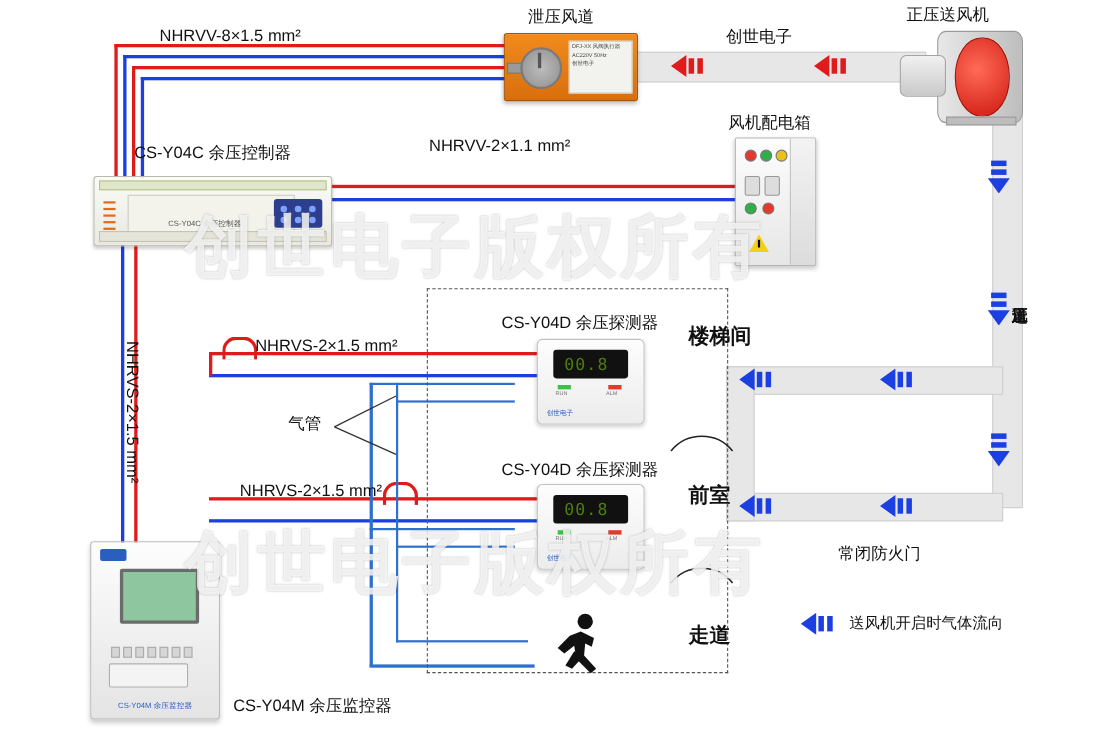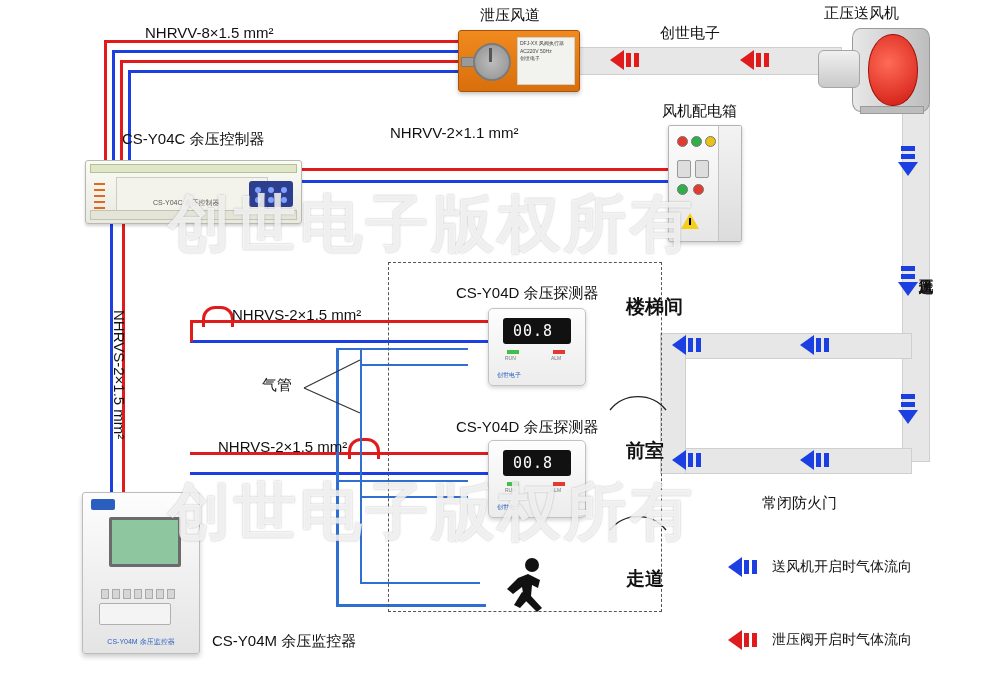--- a/index.html
+++ b/index.html
@@ -65,21 +65,21 @@
   .panelbox .lamp{position:absolute;width:9px;height:9px;border-radius:50%;border:1px solid #777;}
   .panelbox .sw{position:absolute;width:12px;height:16px;background:#ddd;border:1px solid #999;border-radius:2px;}
   .panelbox .warn{position:absolute;left:12px;bottom:12px;width:0;height:0;border-left:9px solid transparent;border-right:9px solid transparent;border-bottom:16px solid #f4cf1a;}
   .panelbox .warn:after{content:"";position:absolute;left:-1px;top:5px;width:2px;height:7px;background:#000;}
 
   .detector{
     position:absolute;width:96px;height:76px;background:linear-gradient(#fdfdfd,#ececec);
     border:1px solid #c2c2c2;border-radius:5px;box-shadow:0 2px 4px rgba(0,0,0,.18);
   }
   .detector .scr{position:absolute;left:14px;top:9px;width:68px;height:26px;background:#111;border-radius:3px;}
-  .detector .scr span{position:absolute;left:10px;top:4px;color:#ffffff;font-size:15px;font-family:"DejaVu Sans Mono",monospace;letter-spacing:1px;}
+  .detector .scr span{position:absolute;left:10px;top:4px;color:#4d7c0f;font-size:15px;font-family:"DejaVu Sans Mono",monospace;letter-spacing:1px;}
   .detector .ind{position:absolute;top:41px;width:12px;height:4px;}
   .detector .t{position:absolute;top:46px;font-size:5px;color:#777;}
   .detector .brand{position:absolute;left:8px;bottom:5px;font-size:6px;color:#2a5fbf;}
 
   .monitor{
     position:absolute;left:82px;top:492px;width:116px;height:160px;
     background:linear-gradient(#fdfdfd,#e4e4e4);border:1px solid #bcbcbc;border-radius:3px;
     box-shadow:0 3px 5px rgba(0,0,0,.2);
   }
   .monitor .logo{position:absolute;left:8px;top:6px;width:24px;height:11px;background:#2a5fbf;border-radius:2px;}
@@ -338,25 +338,17 @@
   <div class="lbl" style="left:212px;top:632px;">CS-Y04M 余压监控器</div>
 
   <div class="legend-row" style="left:728px;top:557px;">
     <svg width="34" height="20" viewBox="0 0 34 20">
         <polygon points="0,10 14,0 14,20" fill="#1b3fe0"></polygon>
         <rect x="16" y="3" width="5" height="14" fill="#1b3fe0"></rect>
         <rect x="24" y="3" width="5" height="14" fill="#1b3fe0"></rect>
       </svg>
     <span class="txt">送风机开启时气体流向</span>
   </div>
-  <div class="legend-row" style="left:728px;top:630px;">
-    <svg width="34" height="20" viewBox="0 0 34 20">
-        <polygon points="0,10 14,0 14,20" fill="#e01b1b"></polygon>
-        <rect x="16" y="3" width="5" height="14" fill="#e01b1b"></rect>
-        <rect x="24" y="3" width="5" height="14" fill="#e01b1b"></rect>
-      </svg>
-    <span class="txt">泄压阀开启时气体流向</span>
-  </div>
 
   <div class="wm" style="left:168px;top:182px;">创世电子版权所有</div>
   <div class="wm" style="left:168px;top:470px;">创世电子版权所有</div>
 
 </div>
 
 </body></html>

